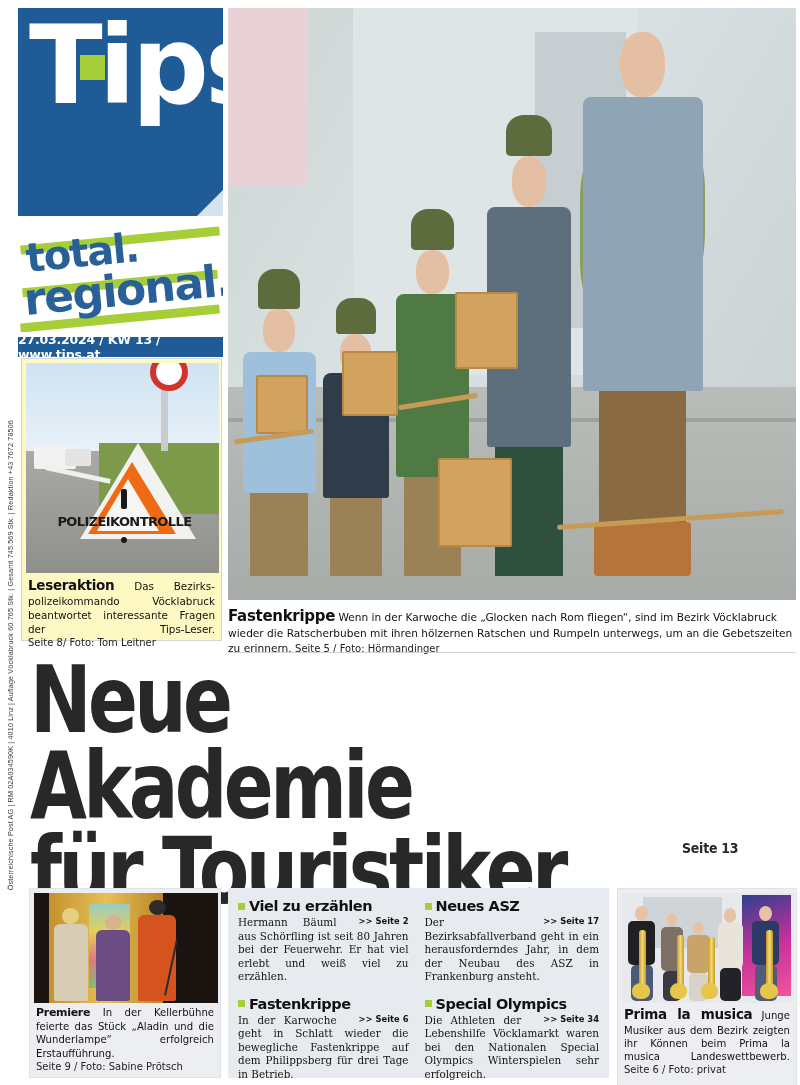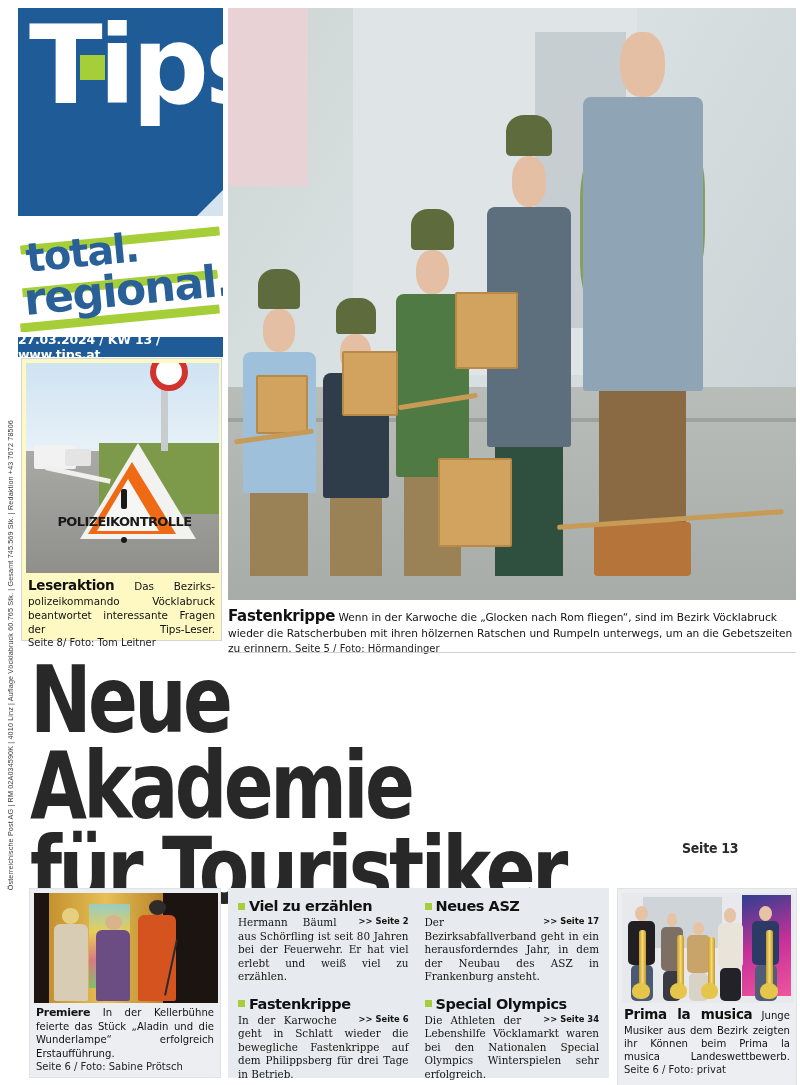--- a/index.html
+++ b/index.html
@@ -464,21 +464,21 @@
         <div class="b" style="width:92%;height:82%;background:#6b4d84;"></div>
       </div>
       <div class="fig" style="left:56%;width:22%;height:92%;">
         <div class="h" style="width:42%;height:15%;background:#2f2b2a;"></div>
         <div class="b" style="width:94%;height:85%;background:#d4531f;"></div>
       </div>
       <div style="position:absolute;left:74%;top:42%;width:2px;height:52%;background:#2a2a2a;transform:rotate(12deg);"></div>
     </div>
     <div class="cap">
       <b>Premiere</b><span> In der Kellerbühne feierte das Stück „Aladin und die Wunderlampe“ erfolgreich Erstaufführung.</span>
-      <span class="credit">Seite 6 / Foto: Sabine Prötsch</span>
+      <span class="credit">Seite 9 / Foto: Sabine Prötsch</span>
     </div>
   </div>
 
   <div class="teaser-panel">
     <div class="teaser-col">
       <div class="teaser-item">
         <div class="teaser-head">
           <span class="bullet"></span>
           <span>Viel zu erzählen</span>
         </div>

